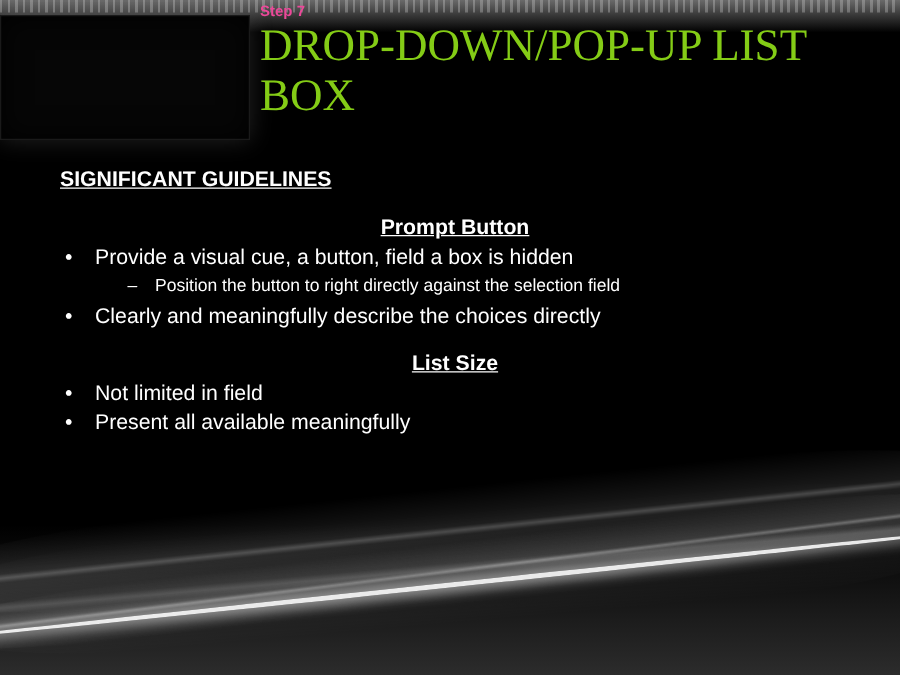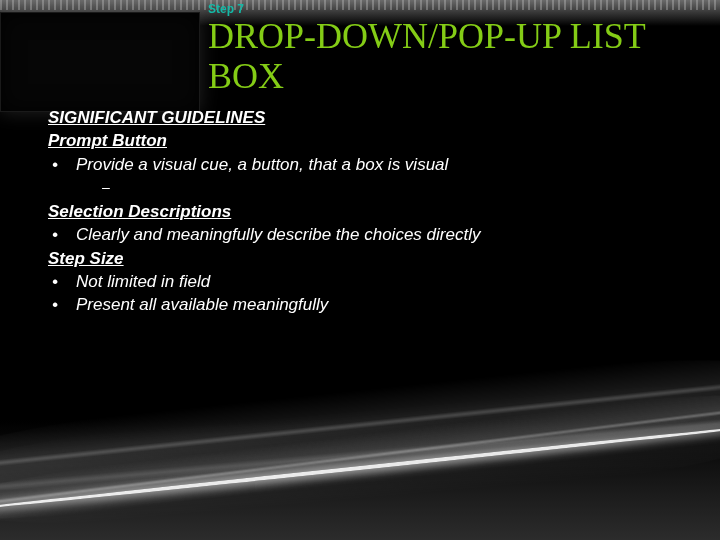--- a/index.html
+++ b/index.html
@@ -38,52 +38,52 @@
     background: #060606;
     box-shadow: 0 0 18px rgba(190,190,190,0.18), inset 0 0 22px rgba(0,0,0,0.9);
     border: 1px solid #1a1a1a;
     z-index: 3;
   }
   .step-label {
     position: absolute;
     top: 2px; left: 208px;
     font-size: 12px;
     font-weight: bold;
-    color: #14b8a6;
+    color: #ec4899;
     z-index: 4;
   }
   .title {
     position: absolute;
     top: 16px; left: 208px; right: 20px;
     font-size: 36px;
     font-weight: normal;
     color: #84cc16;
     line-height: 1.12;
     z-index: 4;
     font-family: "Times New Roman", Times, serif;
   }
   .content {
     position: absolute;
-    top: 106px;
+    top: 132px;
     left: 48px;
     right: 40px;
     z-index: 4;
     font-size: 17px;
     line-height: 1.38;
-    font-style: italic;
   }
   .heading-major {
     font-weight: bold;
     text-decoration: underline;
     margin-bottom: 0px;
   }
   .heading-sub {
     font-weight: bold;
     text-decoration: underline;
-    margin-top: 0px;
+    margin-top: 15px;
+    text-align: center;
   }
   .bullet-row {
     display: flex;
     align-items: flex-start;
   }
   .bullet-row .dot {
     width: 28px;
     flex: 0 0 28px;
     text-align: left;
     padding-left: 4px;
@@ -154,33 +154,33 @@
 <div class="step-label">Step 7</div>
 <div class="title">DROP-DOWN/POP-UP LIST BOX</div>
 
 <div class="content">
 
   <div class="heading-major">SIGNIFICANT GUIDELINES</div>
 
   <div class="heading-sub">Prompt Button</div>
   <div class="bullet-row">
     <div class="dot">•</div>
-    <div class="txt">Provide a visual cue, a button, that a box is visual</div>
+    <div class="txt">Provide a visual cue, a button, field a box is hidden</div>
   </div>
   <div class="sub-row">
     <div class="dash">–</div>
+    <div>Position the button to right directly against the selection field</div>
   </div>
 
-  <div class="heading-sub">Selection Descriptions</div>
   <div class="bullet-row">
     <div class="dot">•</div>
     <div class="txt">Clearly and meaningfully describe the choices directly</div>
   </div>
 
-  <div class="heading-sub">Step Size</div>
+  <div class="heading-sub">List Size</div>
   <div class="bullet-row">
     <div class="dot">•</div>
     <div class="txt">Not limited in field</div>
   </div>
   <div class="bullet-row">
     <div class="dot">•</div>
     <div class="txt">Present all available meaningfully</div>
   </div>
 
 </div>

